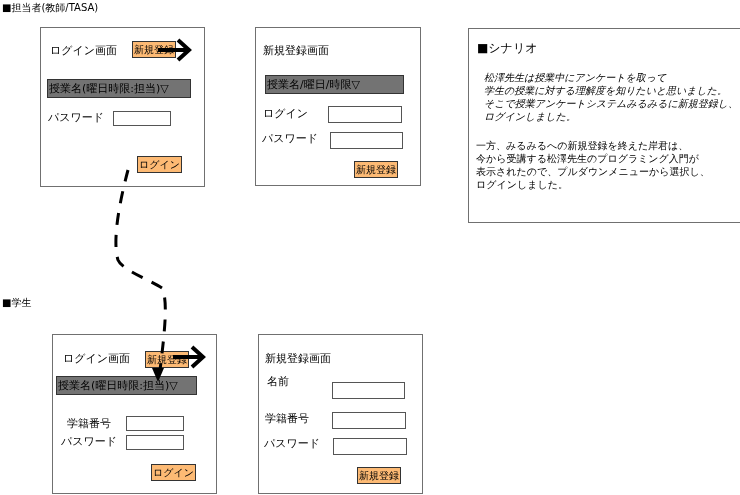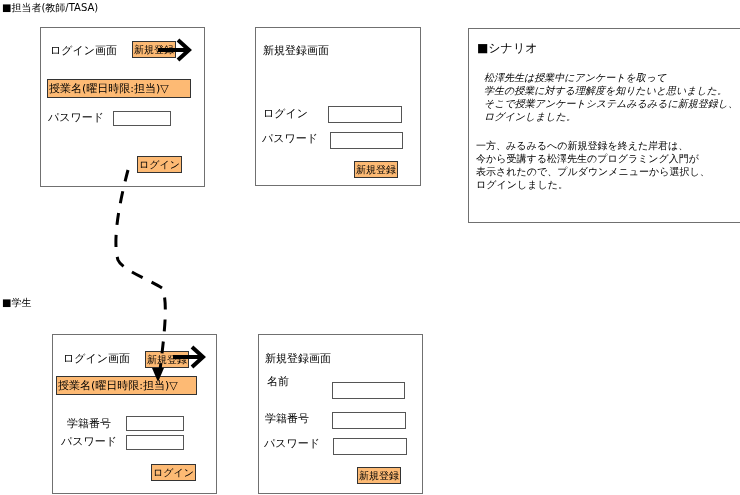--- a/index.html
+++ b/index.html
@@ -4,41 +4,42 @@
 <style>
   html, body { margin:0; padding:0; background:#ffffff; }
   body { width:740px; height:495px; position:relative; overflow:hidden;
          font-family: "DejaVu Sans", sans-serif; color:#000; font-size:11px; }
   .label { position:absolute; white-space:nowrap; font-size:11px; line-height:14px; }
   .section-title { position:absolute; font-size:10px; line-height:12px; white-space:nowrap; }
   .frame { position:absolute; border:1px solid #707070; background:#fff; box-sizing:border-box;margin-left:36px; }
   .btn { position:absolute; border:1px solid #333; background:#fdba74; box-sizing:border-box;
          font-size:10px; line-height:15px; text-align:center; white-space:nowrap; padding:0 1px; }
   .input { position:absolute; border:1px solid #555; background:#fff; box-sizing:border-box; }
-  .select { position:absolute; border:1px solid #333; background:#fdba74; box-sizing:border-box;
+  .select { position:absolute; border:1px solid #333; background:#737373; box-sizing:border-box;
             font-size:11px; line-height:17px; white-space:nowrap; padding-left:1px; overflow:hidden; }
   .scenario-text { position:absolute; font-size:10px; line-height:13px; white-space:pre; }
   svg.overlay { position:absolute; left:0; top:0; pointer-events:none; }
 </style>
 </head>
 <body>
 
 <div class="section-title" style="left:2px; top:2px;">■担当者(教師/TASA)</div>
 
 <div class="frame" style="left:4px; top:27px; width:165px; height:160px;">
   <div class="label" style="left:9px; top:16px;">ログイン画面</div>
   <div class="btn" style="left:91px; top:13px;">新規登録</div>
   <div class="select" style="left:6px; top:51px; width:144px; height:19px;">授業名(曜日時限:担当)▽</div>
   <div class="label" style="left:7px; top:83px;">パスワード</div>
   <div class="input" style="left:72px; top:83px; width:58px; height:15px;"></div>
   <div class="btn" style="left:96px; top:128px;">ログイン</div>
 </div>
 
 <div class="frame" style="left:219px; top:27px; width:166px; height:159px;">
   <div class="label" style="left:7px; top:16px;">新規登録画面</div>
+  <div class="select" style="left:9px; top:47px; width:139px; height:19px;">授業名/曜日/時限▽</div>
   <div class="label" style="left:7px; top:79px;">ログイン</div>
   <div class="input" style="left:72px; top:78px; width:74px; height:17px;"></div>
   <div class="label" style="left:6px; top:104px;">パスワード</div>
   <div class="input" style="left:74px; top:104px; width:73px; height:17px;"></div>
   <div class="btn" style="left:98px; top:133px;">新規登録</div>
 </div>
 
 <div class="frame" style="left:432px; top:28px; width:306px; height:195px;">
   <div class="label" style="left:8px; top:12px; font-size:12px;">■シナリオ</div>
   <div class="scenario-text" style="left:15px; top:42px;font-style:italic;">松澤先生は授業中にアンケートを取って

